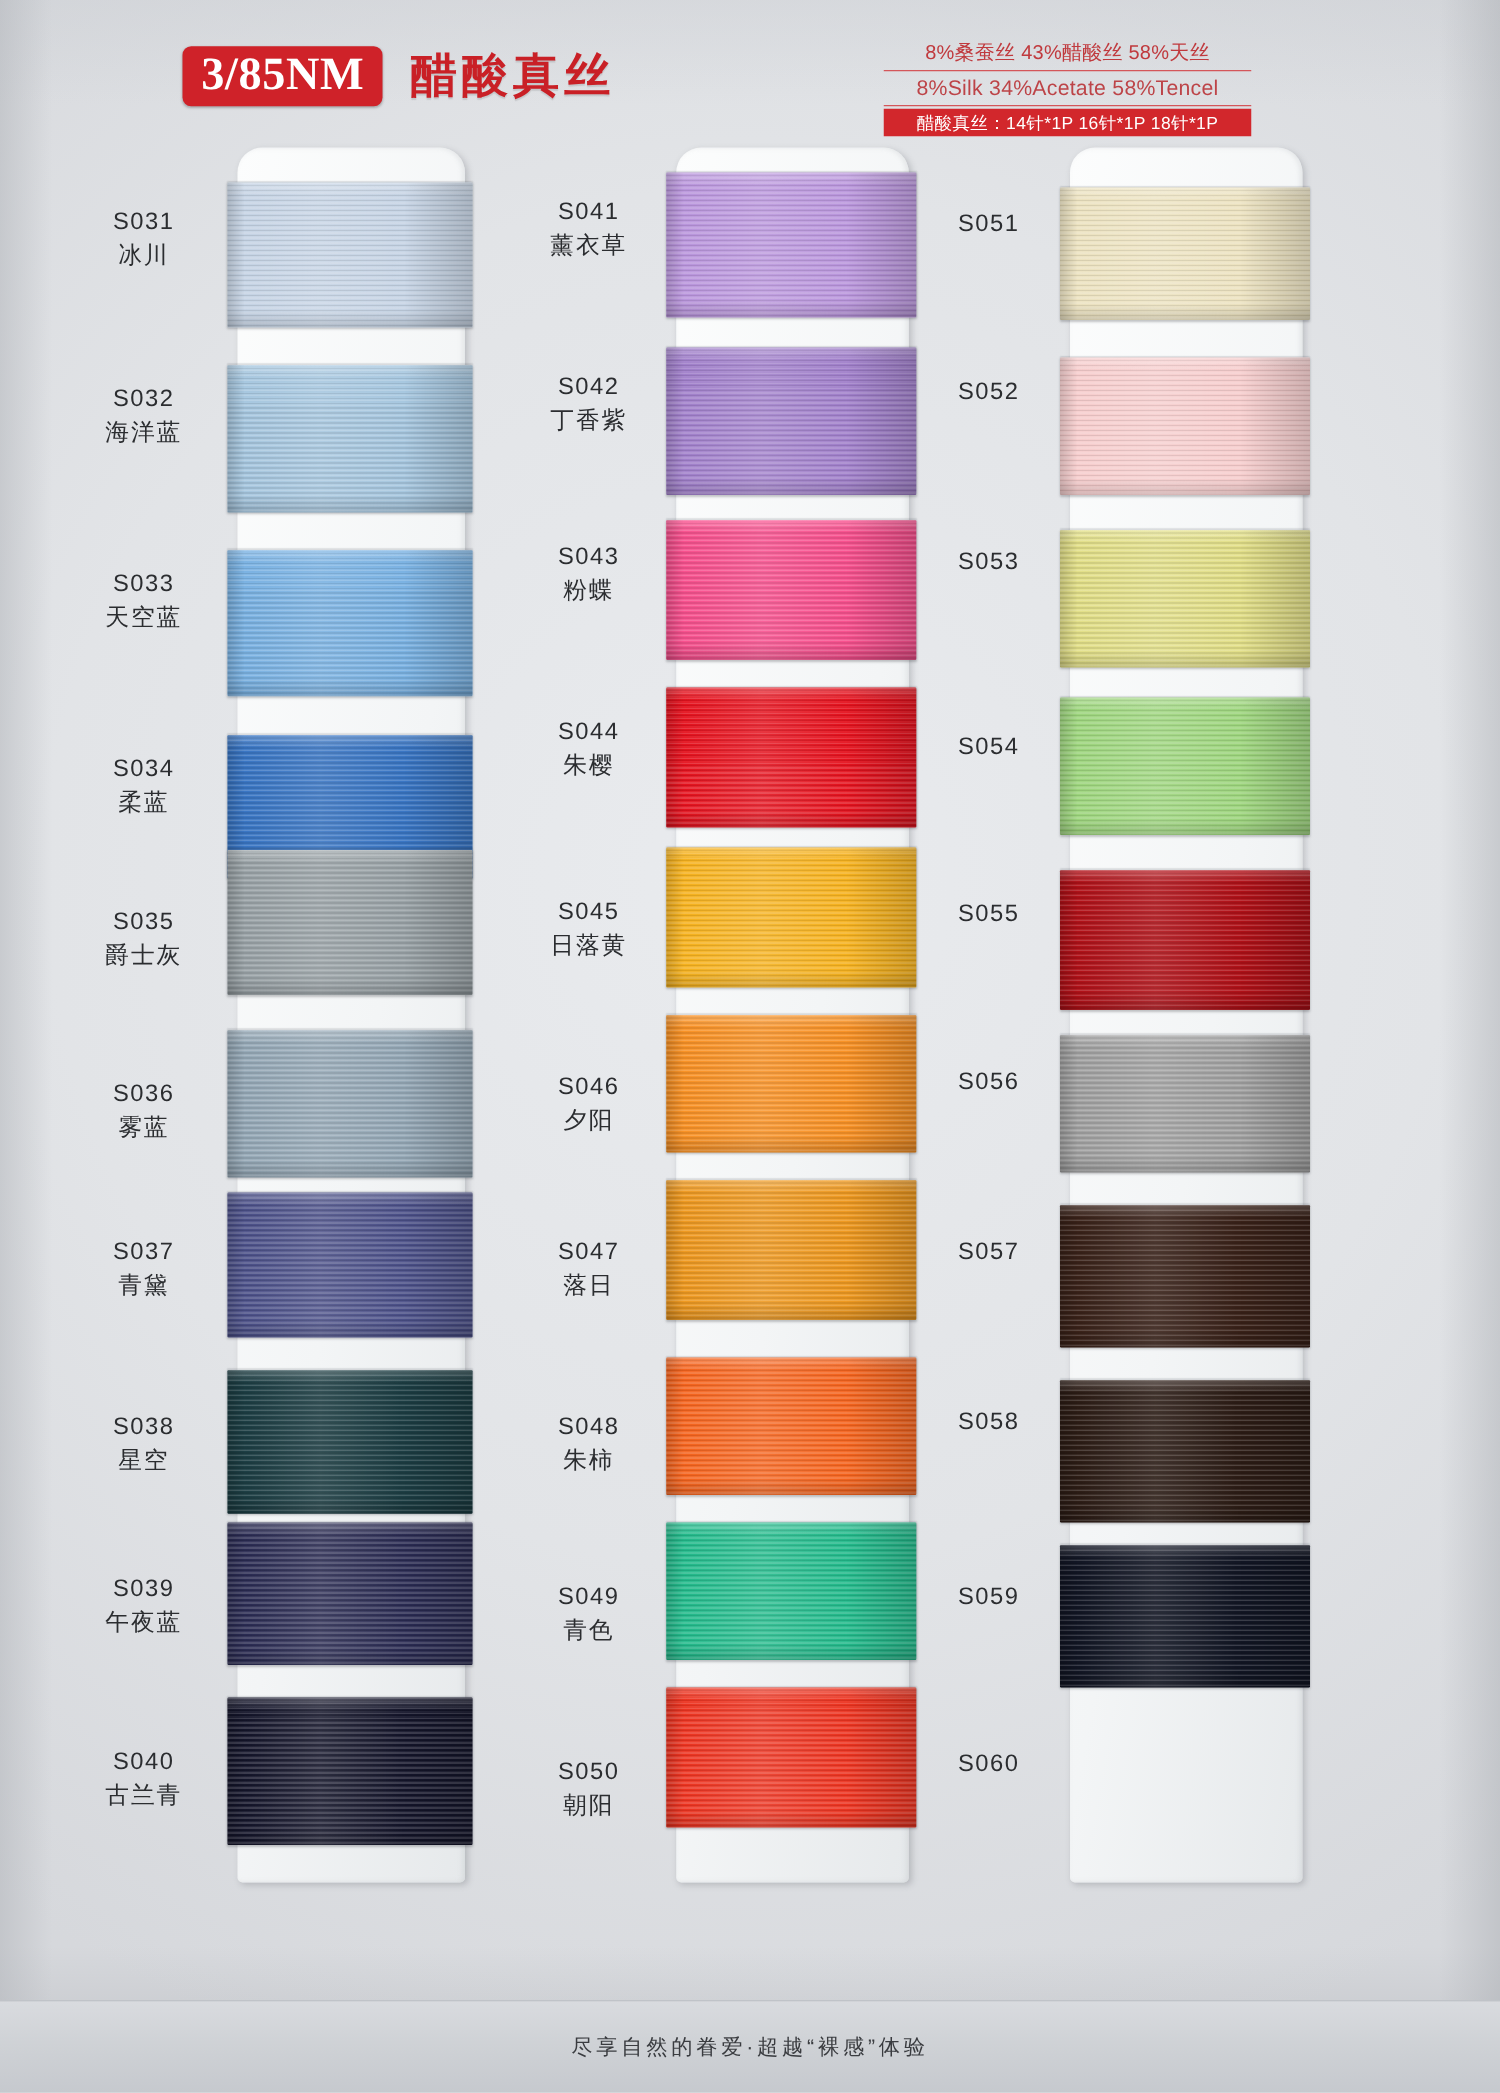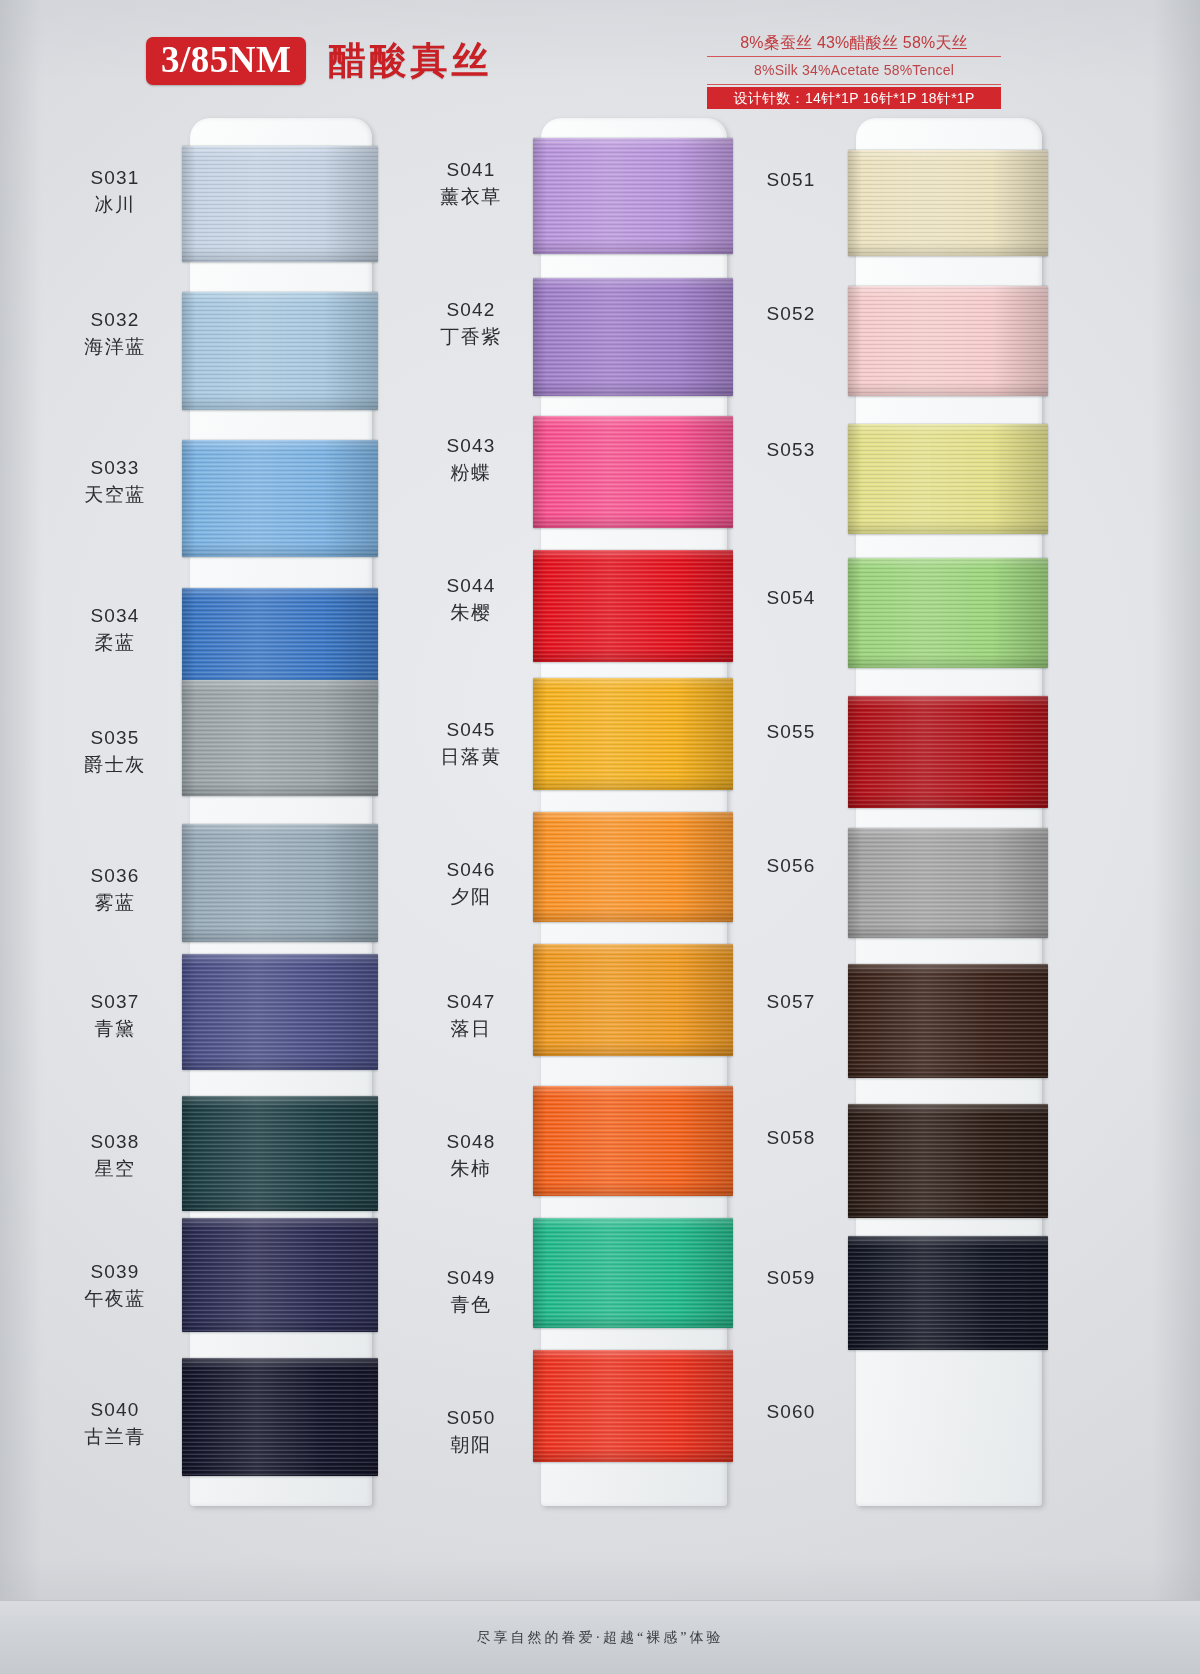--- a/index.html
+++ b/index.html
@@ -94,21 +94,21 @@
   #spec-cn {
     border-bottom: 1.5px solid #d4565a;
     padding-bottom: 2px;
     color: #c03a3e;
   }
   #spec-en {
     color: #bd4448;
     padding-top: 2px;
     border-bottom: 1.5px solid #d4565a;
     padding-bottom: 2px;
-    font-size: 14px;
+    font-size: 17px;
   }
   #spec-gauge {
     background: #d2272c;
     color: #ffffff;
     font-size: 14px;
     line-height: 20px;
     padding: 1px 4px;
     margin-top: 2px;
     letter-spacing: .3px;
     white-space: nowrap;
@@ -213,42 +213,42 @@
     left: 0; right: 0; bottom: 0;
     height: 74px;
     background: linear-gradient(180deg, #d9dbdf 0%, #cfd2d6 45%, #c6c9ce 100%);
     border-top: 1px solid #c0c3c8;
     display: flex;
     align-items: center;
     justify-content: center;
     z-index: 6;
   }
   #footer-text {
-    font-size: 14px;
+    font-size: 17px;
     letter-spacing: 3px;
     color: #3a3c40;
-    font-family: Liberation Serif, serif;
+    font-family: Liberation Sans, sans-serif;
   }
 </style>
 </head>
 <body>
 
 <div id="page">
 
   <div id="header">
 
     <div id="brand-block">
       <span id="brand-badge">3/85NM</span>
       <span id="brand-cn">醋酸真丝</span>
     </div>
 
     <div id="spec-box">
       <div class="spec-row" id="spec-cn">8%桑蚕丝  43%醋酸丝  58%天丝</div>
       <div class="spec-row" id="spec-en">8%Silk   34%Acetate   58%Tencel</div>
-      <div class="spec-row" id="spec-gauge">设计针数：14针*1P 16针*1P 18针*1P</div>
+      <div class="spec-row" id="spec-gauge">醋酸真丝：14针*1P 16针*1P 18针*1P</div>
     </div>
 
   </div>
 
   <div class="column" id="column-1">
     <div class="card"></div>
   <div class="swatch" style="top: 28px; height: 116px; background: rgb(197, 211, 228);"></div>
       <div class="label" style="top: 48px;">
         <span class="code">S031</span>
         <span class="cn">冰川</span>

